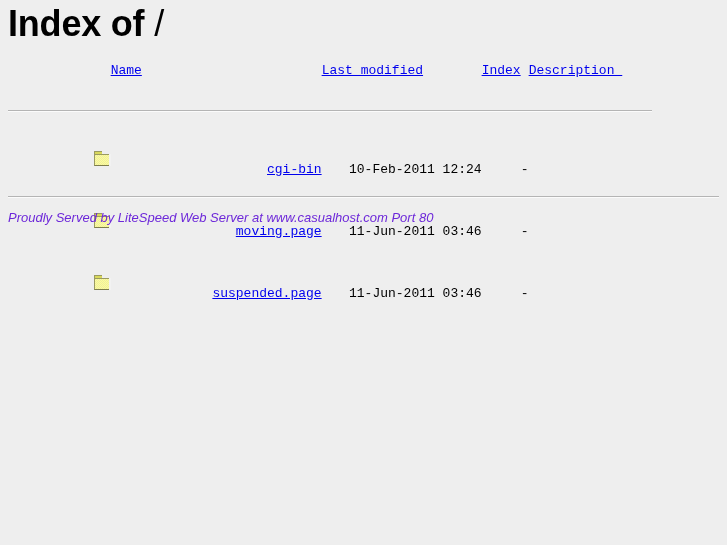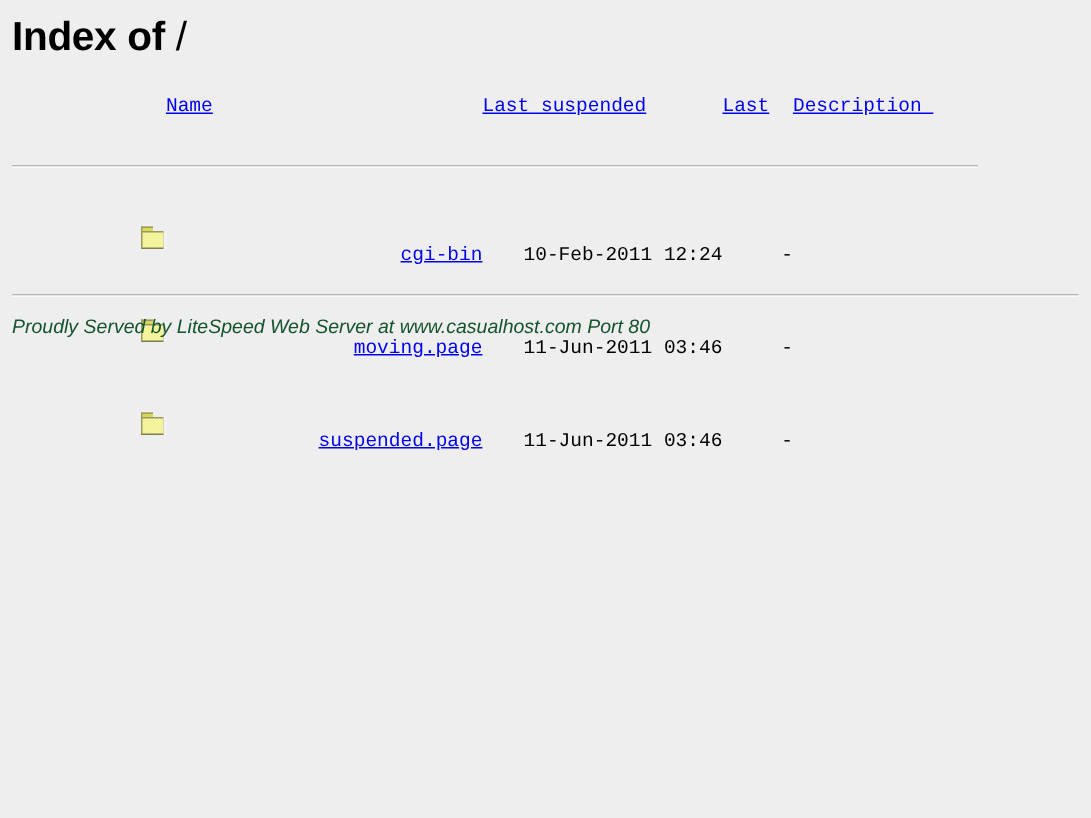--- a/index.html
+++ b/index.html
@@ -22,21 +22,21 @@
     padding: 0;
     box-sizing: border-box;
   }
   h1.page-title {
     margin: 0;
     padding: 0;
     position: absolute;
     left: 8px;
     top: 8px;
     font-family: "Liberation Sans", sans-serif;
-    font-size: 27px;
+    font-size: 36px;
     line-height: 32px;
     font-weight: bold;
     letter-spacing: -0.2px;
     white-space: pre;
   }
   h1.page-title .path {
     font-weight: normal;
   }
   .listing {
     position: absolute;
@@ -152,21 +152,21 @@
     background: #f2f2f2;
   }
   .footer {
     position: absolute;
     left: 8px;
     top: 210px;
     font-family: "Liberation Sans", sans-serif;
     font-style: italic;
     font-size: 13px;
     line-height: 15px;
-    color: #14532d;
+    color: #6d28d9;
     white-space: pre;
   }
   .footer-rule {
     position: absolute;
     left: 8px;
     top: 196px;
     width: 711px;
     border: 0;
     border-top: 1px solid #b4b4b4;
     border-bottom: 1px solid #fbfbfb;
@@ -187,22 +187,22 @@
         <col class="col-icon">
         <col class="col-name">
         <col class="col-date">
         <col class="col-size">
         <col class="col-desc">
       </colgroup>
       <tbody>
         <tr class="header-row">
           <td class="cell-icon"></td>
           <td><a class="col-link" href="#">Name</a></td>
-          <td><a class="col-link" href="#">Last suspended</a></td>
-          <td><a class="col-link" href="#">Last</a></td>
+          <td><a class="col-link" href="#">Last modified</a></td>
+          <td><a class="col-link" href="#">Index</a></td>
           <td><a class="col-link" href="#">Description </a></td>
         </tr>
 
         <tr class="rule-row">
           <td colspan="5">
             <hr class="sep">
           </td>
         </tr>
 
         <tr class="entry-row">

